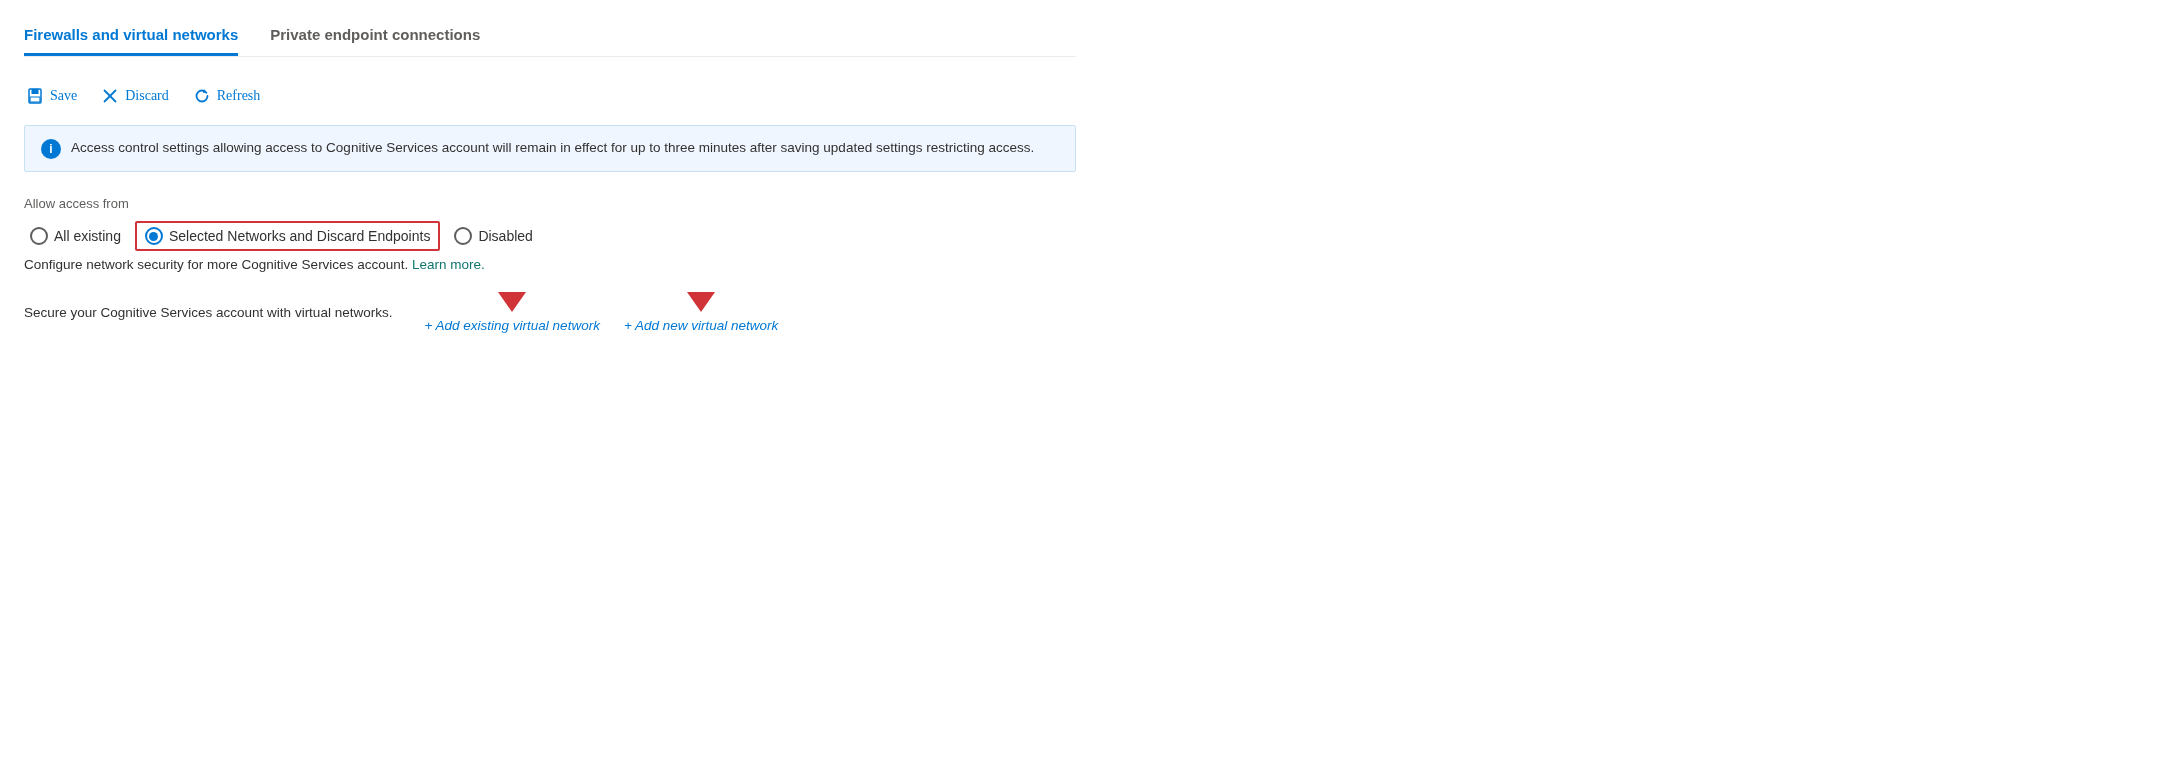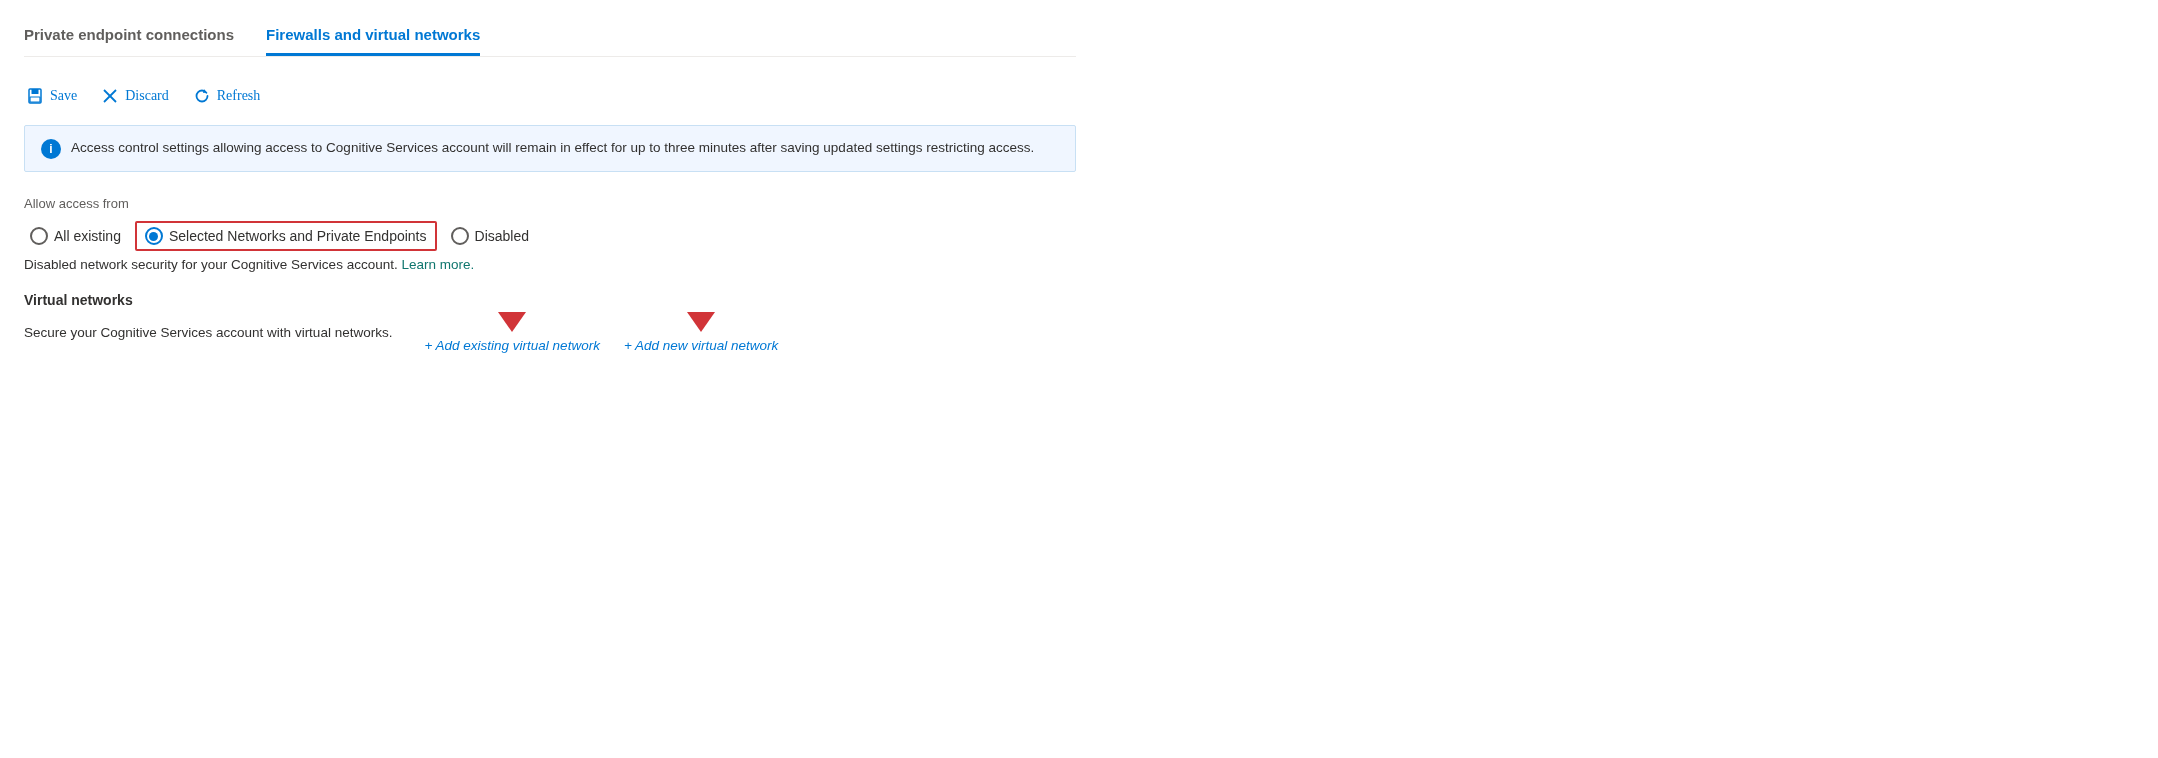--- a/index.html
+++ b/index.html
@@ -211,22 +211,22 @@
       cursor: pointer;
       white-space: nowrap;
     }
   </style>
 </head>
 <body>
 
 <div class="container">
 
   <div class="tabs">
+    <a class="tab active">Firewalls and virtual networks</a>
     <a class="tab">Private endpoint connections</a>
-    <a class="tab active">Firewalls and virtual networks</a>
   </div>
 
   <div class="toolbar">
     <button class="toolbar-btn">
       <span class="toolbar-icon">
         <svg width="16" height="16" viewBox="0 0 16 16" fill="#0078d4">
           <rect x="2" y="1" width="12" height="14" rx="1" fill="none" stroke="#0078d4" stroke-width="1.5"></rect>
           <rect x="4.5" y="1" width="7" height="5" rx="0.5" fill="#0078d4"></rect>
           <rect x="3" y="9" width="10" height="5" rx="0.5" fill="none" stroke="#0078d4" stroke-width="1.2"></rect>
         </svg>
@@ -264,38 +264,37 @@
     <div class="section-label">Allow access from</div>
     <div class="radio-group">
 
       <label class="radio-option">
         <span class="radio-circle empty"></span>
         <span class="radio-label">All existing</span>
       </label>
 
       <label class="radio-option highlighted">
         <span class="radio-circle filled"></span>
-        <span class="radio-label">Selected Networks and Private Endpoints</span>
+        <span class="radio-label">Selected Networks and Discard Endpoints</span>
       </label>
 
       <label class="radio-option">
         <span class="radio-circle empty"></span>
         <span class="radio-label">Disabled</span>
       </label>
 
     </div>
 
     <div class="description-text">
-      <span>Disabled network security for your Cognitive Services account.</span>
+      <span>Configure network security for more Cognitive Services account.</span>
       <a href="#">Learn more.</a>
     </div>
   </div>
 
   <div class="vnet-section">
-    <div class="vnet-title">Virtual networks</div>
     <div class="vnet-row">
       <span class="vnet-desc">Secure your Cognitive Services account with virtual networks.</span>
       <div class="vnet-links">
 
         <div class="vnet-link-wrapper">
           <div class="arrow-down"></div>
           <a href="#" class="vnet-link">+ Add existing virtual network</a>
         </div>
 
         <div class="vnet-link-wrapper">

